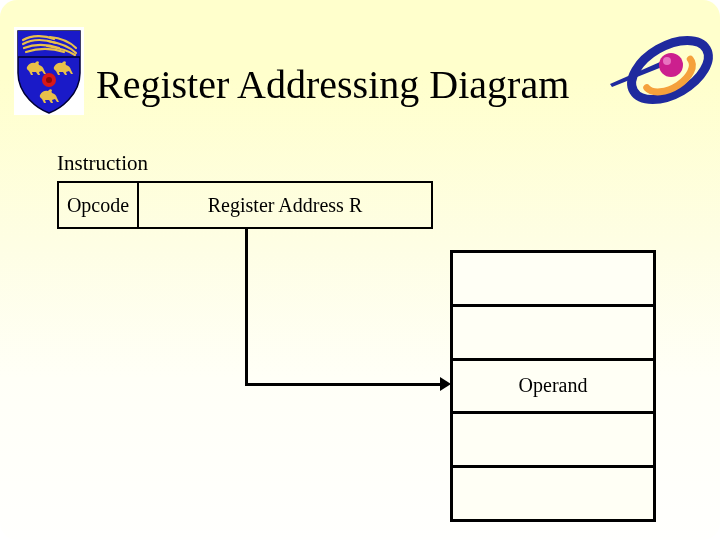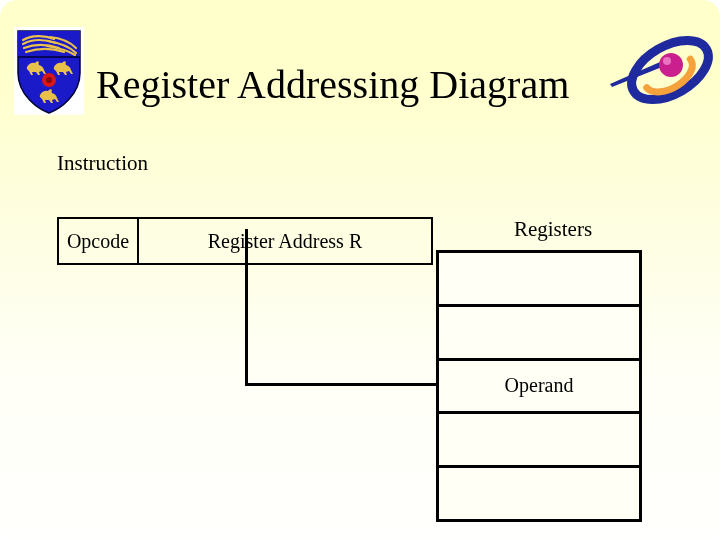--- a/index.html
+++ b/index.html
@@ -68,21 +68,20 @@
   #instruction-box {
     position: absolute;
     left: 57px;
     top: 181px;
     width: 376px;
     height: 48px;
     border: 2px solid #000000;
     box-sizing: border-box;
     display: flex;
     align-items: stretch;
-    margin-top: 36px;
   }
   .instr-cell {
     display: flex;
     align-items: center;
     justify-content: center;
     font-size: 20px;
     color: #000000;
     box-sizing: border-box;
     height: 100%;
   }
@@ -130,21 +129,21 @@
     width: 206px;
     text-align: center;
     font-size: 21px;
     line-height: 26px;
     color: #000000;
   }
 
   
   #registers-box {
     position: absolute;
-    left: 436px;
+    left: 450px;
     top: 250px;
     width: 206px;
     height: 272px;
     border: 3px solid #000000;
     box-sizing: border-box;
     background: #fffff5;
     display: flex;
     flex-direction: column;
   }
   .reg-cell {
@@ -221,21 +220,20 @@
 
   <div id="instruction-box">
     <div id="opcode-cell" class="instr-cell">Opcode</div>
     <div id="regaddr-cell" class="instr-cell">Register Address R</div>
   </div>
 
   <div id="connector-vertical"></div>
   <div id="connector-horizontal"></div>
   <div id="connector-arrowhead"></div>
 
-  <div id="registers-label">Registers</div>
 
   <div id="registers-box">
     <div class="reg-cell"></div>
     <div class="reg-cell"></div>
     <div class="reg-cell">Operand</div>
     <div class="reg-cell"></div>
     <div class="reg-cell"></div>
   </div>
 
 </div>

